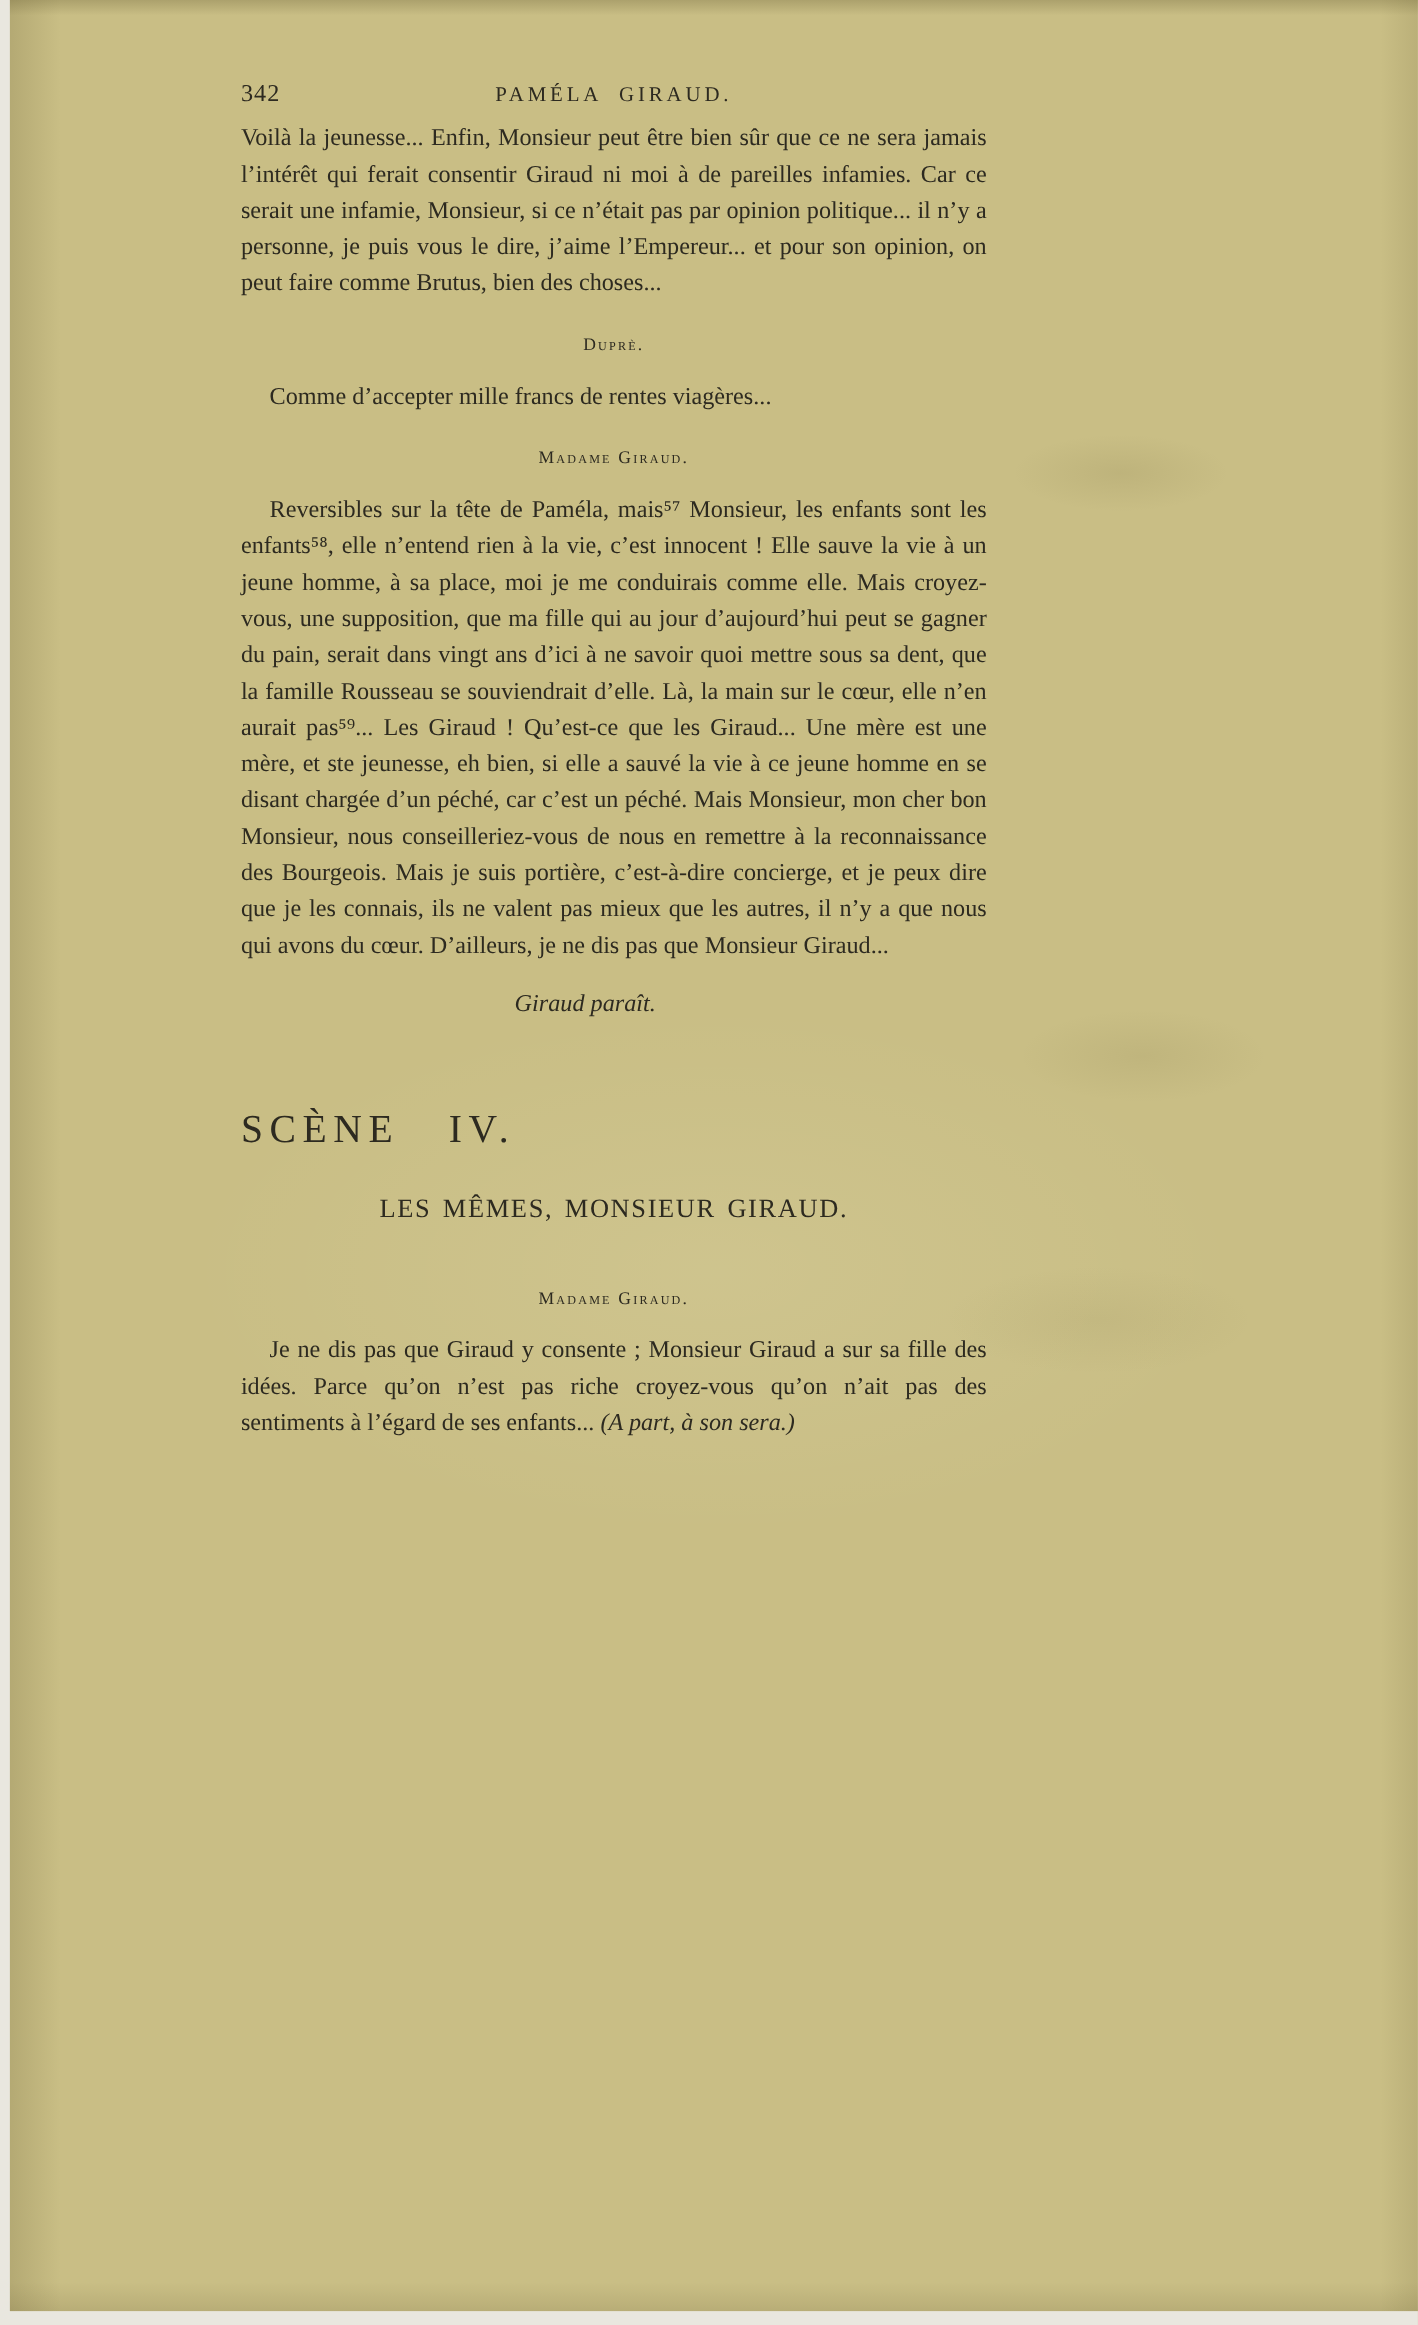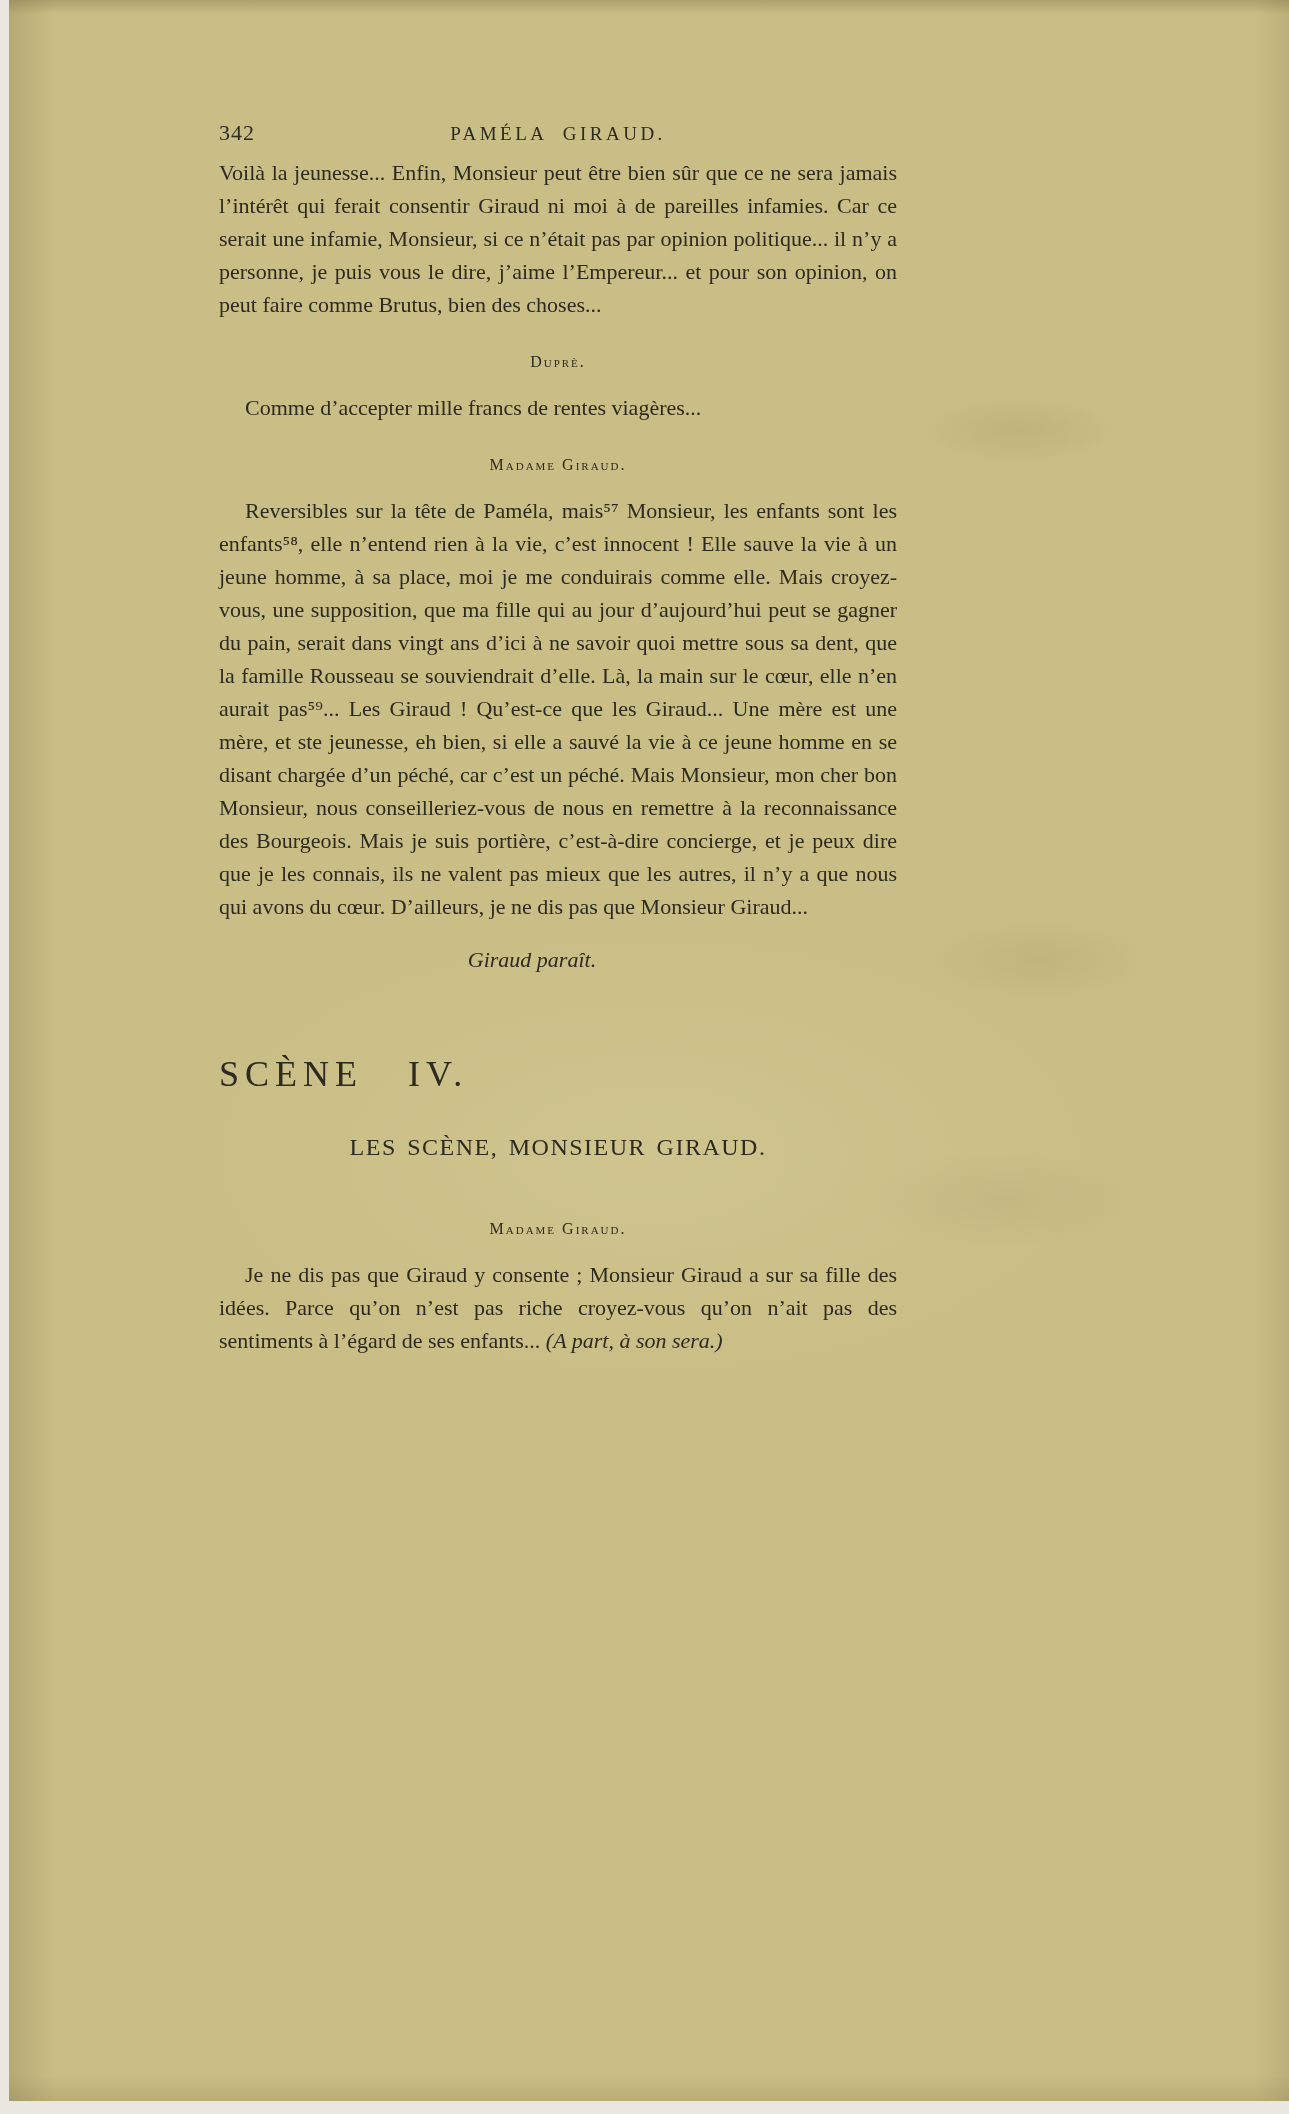--- a/index.html
+++ b/index.html
@@ -27,21 +27,21 @@
       linear-gradient(270deg, rgba(96,86,44,0.14) 0px, rgba(96,86,44,0) 34px),
       linear-gradient(0deg, rgba(96,86,44,0.16) 0px, rgba(96,86,44,0) 26px),
       radial-gradient(ellipse 140px 50px at 1010px 430px, rgba(110,100,55,0.12), rgba(110,100,55,0) 70%),
       radial-gradient(ellipse 160px 60px at 1030px 960px, rgba(110,100,55,0.10), rgba(110,100,55,0) 70%),
       radial-gradient(ellipse 200px 70px at 990px 1200px, rgba(110,100,55,0.08), rgba(110,100,55,0) 70%),
       radial-gradient(ellipse 600px 300px at 50% 55%, rgba(255,250,220,0.10), rgba(255,250,220,0) 80%);
   }
   .content {
     margin-left: 210px;
     width: 678px;
-    padding-top: 116px;
+    padding-top: 68px;
     color: #2d2a20;
     font-size: 22px;
     line-height: 33px;
   }
   .running-head {
     position: relative;
     text-align: center;
     margin-bottom: 7px;
     height: 33px;
   }
@@ -117,20 +117,20 @@
     <p class="para">Comme d’accepter mille francs de rentes viagères...</p>
 
     <p class="speaker">Madame Giraud.</p>
 
     <p class="para">Reversibles sur la tête de Paméla, mais⁵⁷ Monsieur, les enfants sont les enfants⁵⁸, elle n’entend rien à la vie, c’est innocent ! Elle sauve la vie à un jeune homme, à sa place, moi je me conduirais comme elle. Mais croyez-vous, une supposition, que ma fille qui au jour d’aujourd’hui peut se gagner du pain, serait dans vingt ans d’ici à ne savoir quoi mettre sous sa dent, que la famille Rousseau se souviendrait d’elle. Là, la main sur le cœur, elle n’en aurait pas⁵⁹... Les Giraud ! Qu’est-ce que les Giraud... Une mère est une mère, et ste jeunesse, eh bien, si elle a sauvé la vie à ce jeune homme en se disant chargée d’un péché, car c’est un péché. Mais Monsieur, mon cher bon Monsieur, nous conseilleriez-vous de nous en remettre à la reconnaissance des Bourgeois. Mais je suis portière, c’est-à-dire concierge, et je peux dire que je les connais, ils ne valent pas mieux que les autres, il n’y a que nous qui avons du cœur. D’ailleurs, je ne dis pas que Monsieur Giraud...</p>
 
     <p class="stage-direction">Giraud paraît.</p>
 
     <h1 class="scene-heading">SCÈNE IV.</h1>
 
-    <h2 class="scene-characters">LES SCÈNE, MONSIEUR GIRAUD.</h2>
+    <h2 class="scene-characters">LES MÊMES, MONSIEUR GIRAUD.</h2>
 
     <p class="speaker second">Madame Giraud.</p>
 
     <p class="para"><span>Je ne dis pas que Giraud y consente ; Monsieur Giraud a sur sa fille des idées. Parce qu’on n’est pas riche croyez-vous qu’on n’ait pas des sentiments à l’égard de ses enfants... </span><span class="italic">(A part, à son sera.)</span></p>
 
   </div>
 </div>
 
 </body></html>

